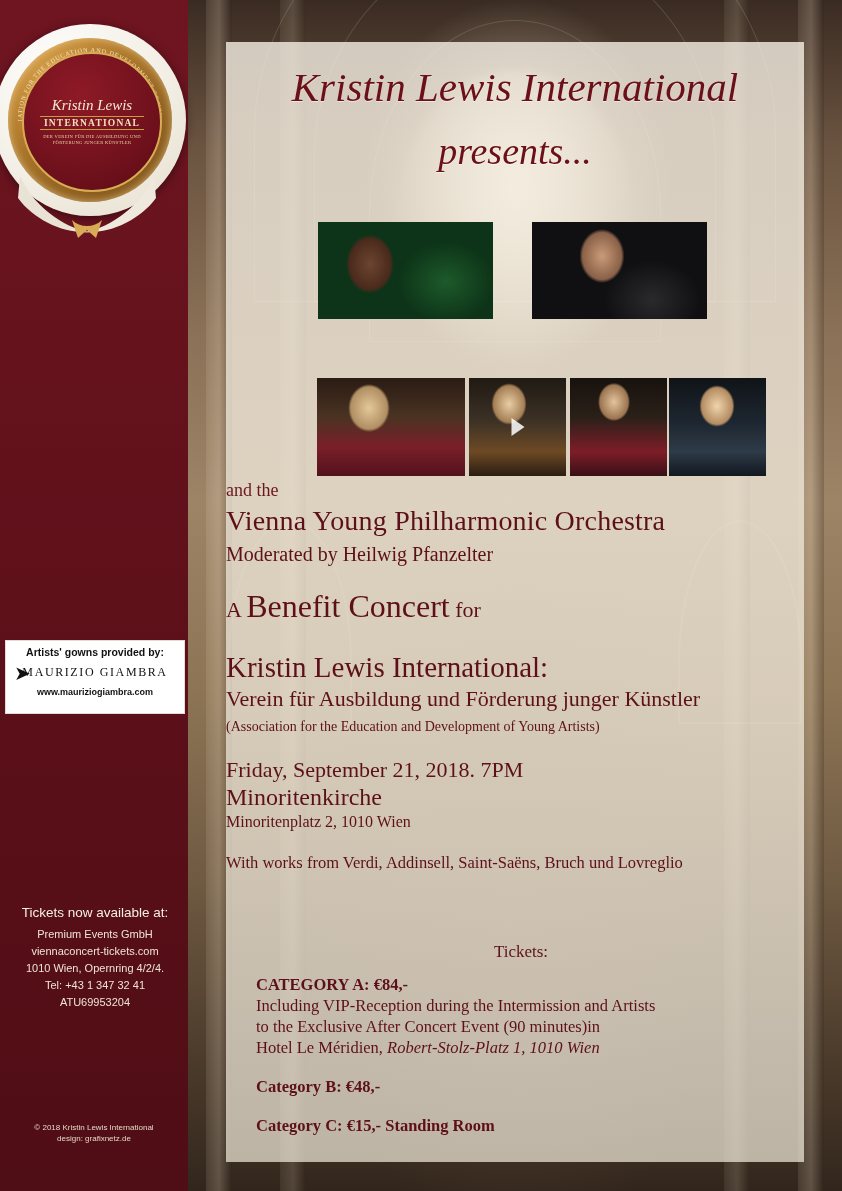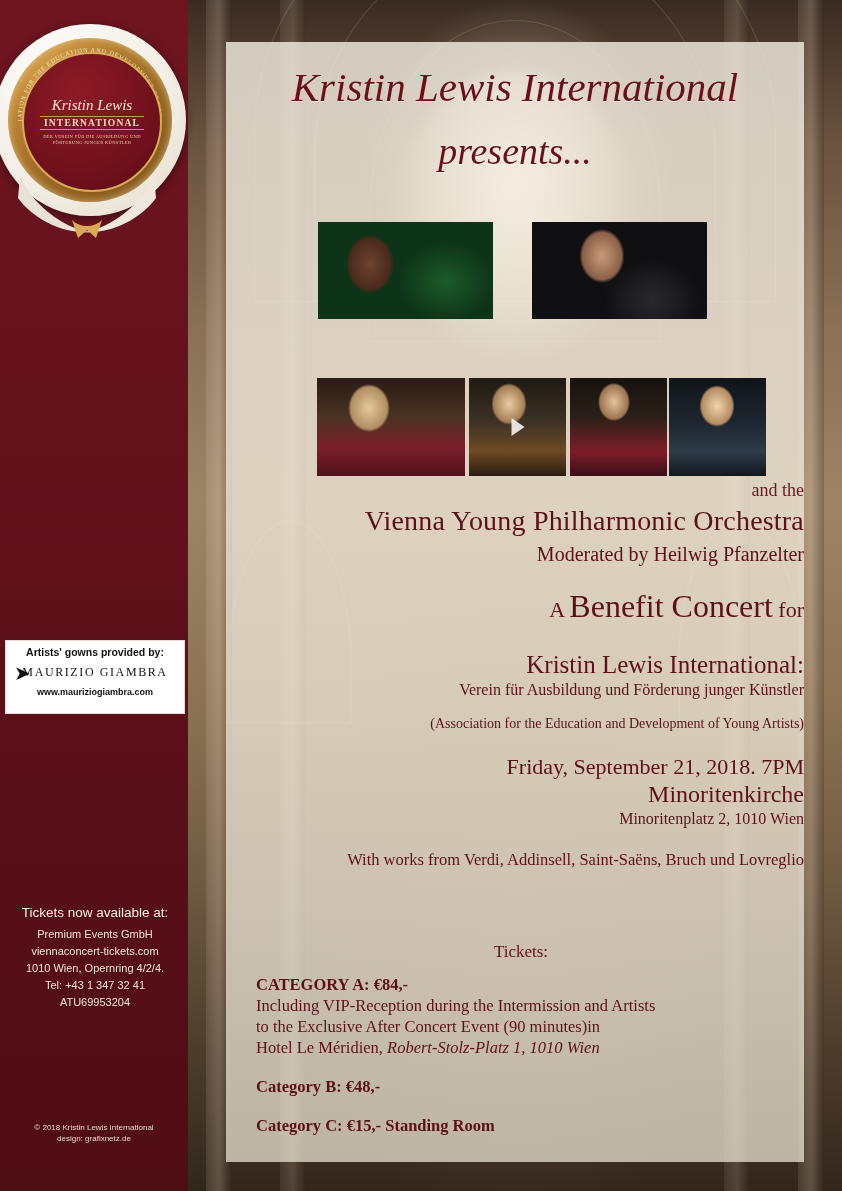--- a/index.html
+++ b/index.html
@@ -149,30 +149,30 @@
     background:
       radial-gradient(ellipse 22px 26px at 48px 28px,#f0d4ab 0%,#b48c62 70%,rgba(0,0,0,0) 80%),
       linear-gradient(180deg,#101418 0%,#1d2630 45%,#2e3b48 75%,#111820 100%);}
   .playbtn{
     position:absolute;left:50%;top:50%;transform:translate(-50%,-50%);
     width:0;height:0;border-left:13px solid rgba(255,255,255,.85);
     border-top:9px solid transparent;border-bottom:9px solid transparent;
   }
   
   .body-copy{
-    position:absolute;left:226px;top:480px;width:578px;text-align:right;
+    position:absolute;left:226px;top:480px;width:578px;text-align:left;
     color:#5d1019;font-family:"Liberation Serif",serif;
   }
   .andthe{font-size:18px;margin-bottom:4px;color:#6b1620;}
   .vypo{font-size:28px;letter-spacing:.2px;margin-bottom:6px;}
   .moder{font-size:20px;margin-bottom:22px;}
   .benefit{font-size:22px;margin-bottom:26px;}
   .benefit b{font-size:32px;font-weight:normal;}
-  .kli{font-size:25px;margin-bottom:2px;}
-  .verein{font-size:16px;margin-bottom:17px;}
+  .kli{font-size:29px;margin-bottom:2px;}
+  .verein{font-size:22px;margin-bottom:7px;}
   .assoc{font-size:14px;margin-bottom:22px;}
   .date{font-size:22px;margin-bottom:1px;}
   .venue{font-size:24px;margin-bottom:2px;}
   .addr{font-size:16px;margin-bottom:22px;}
   .works{font-size:16.5px;}
   
   .tickets-main{
     position:absolute;left:256px;top:942px;width:530px;
     color:#5d1019;font-family:"Liberation Serif",serif;
   }

